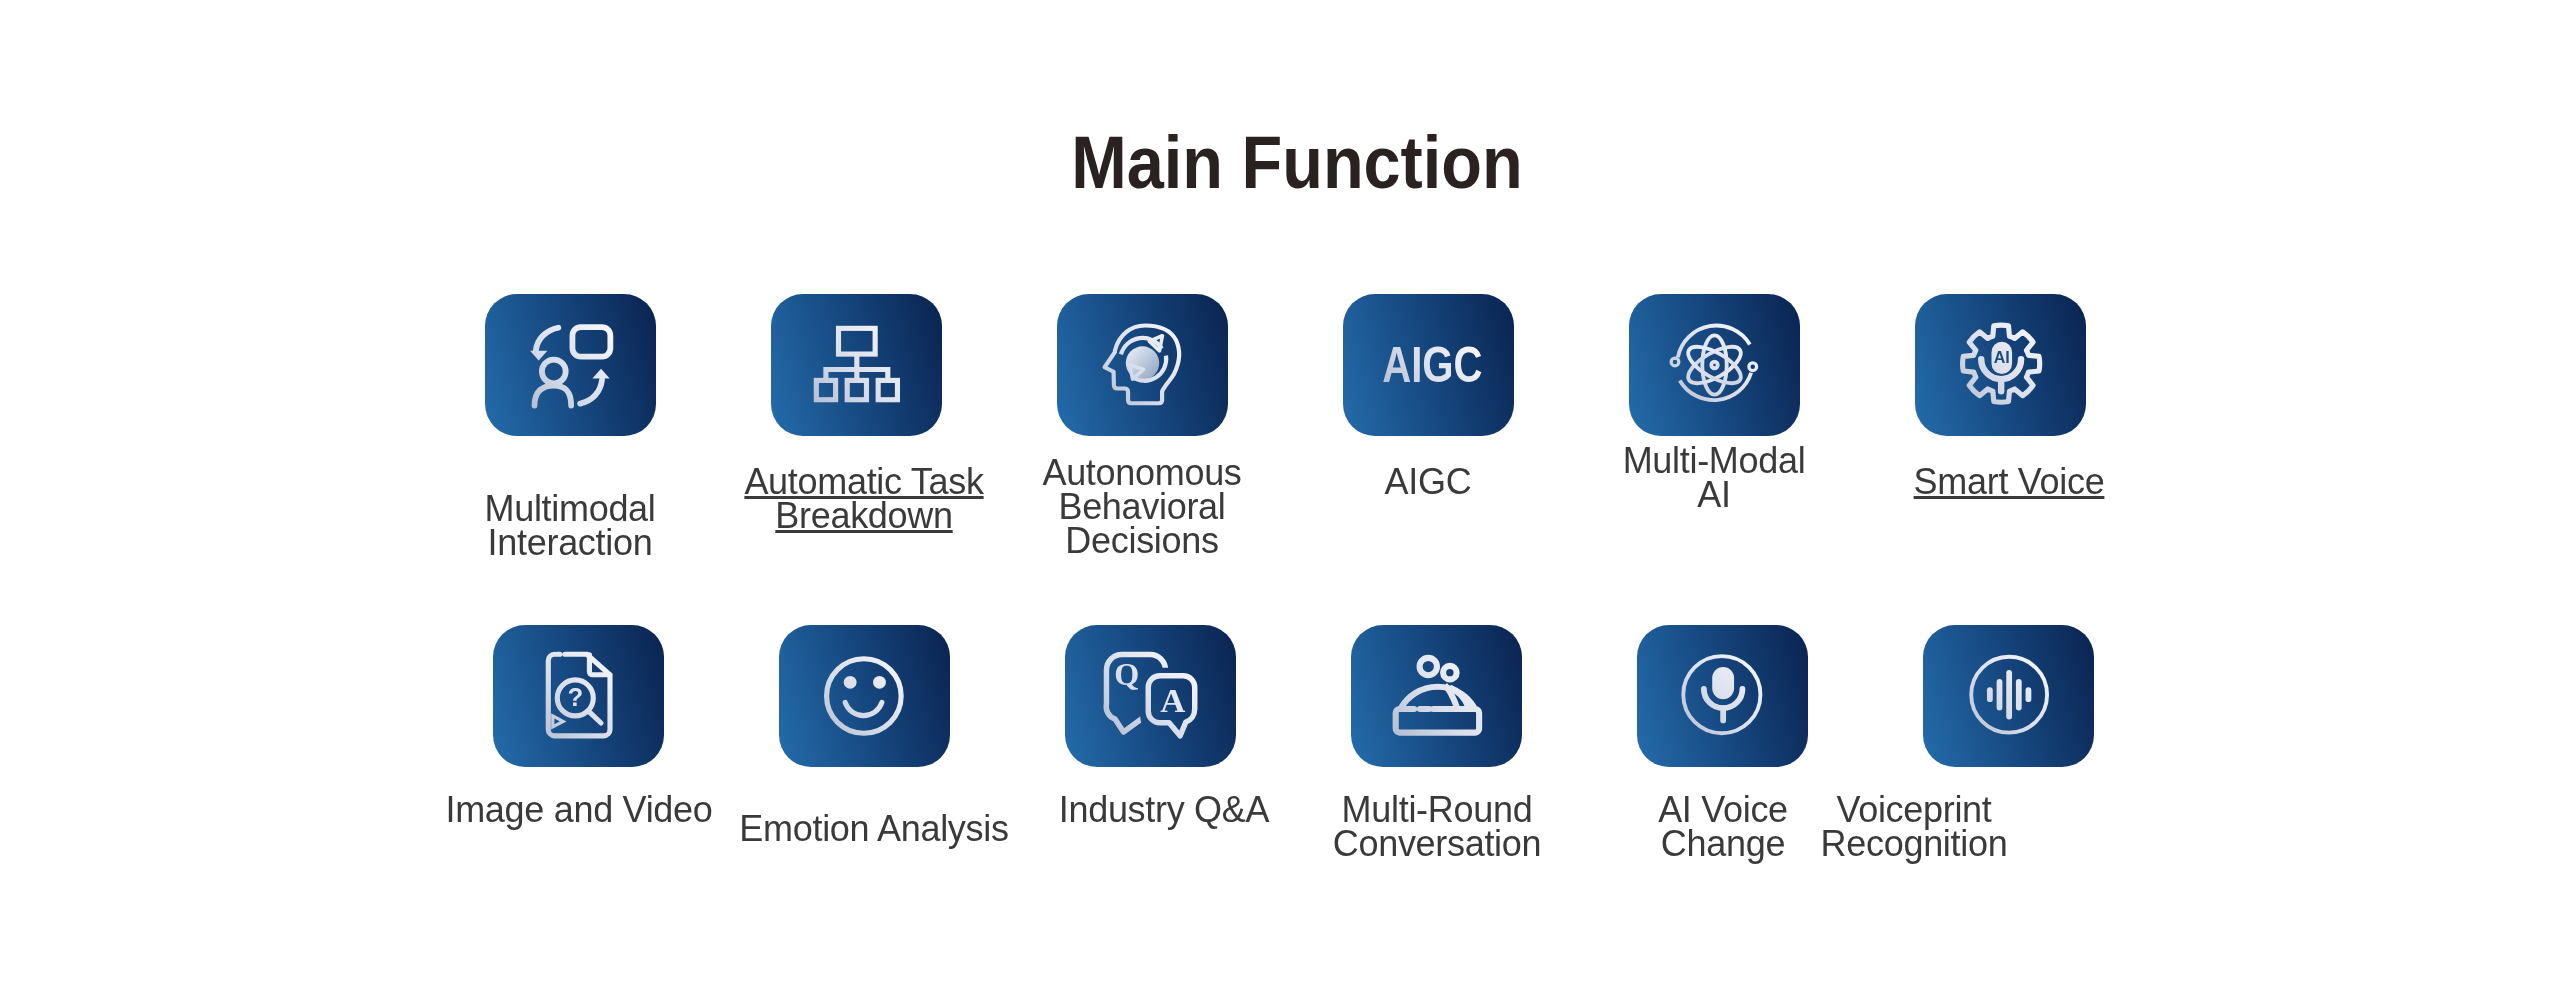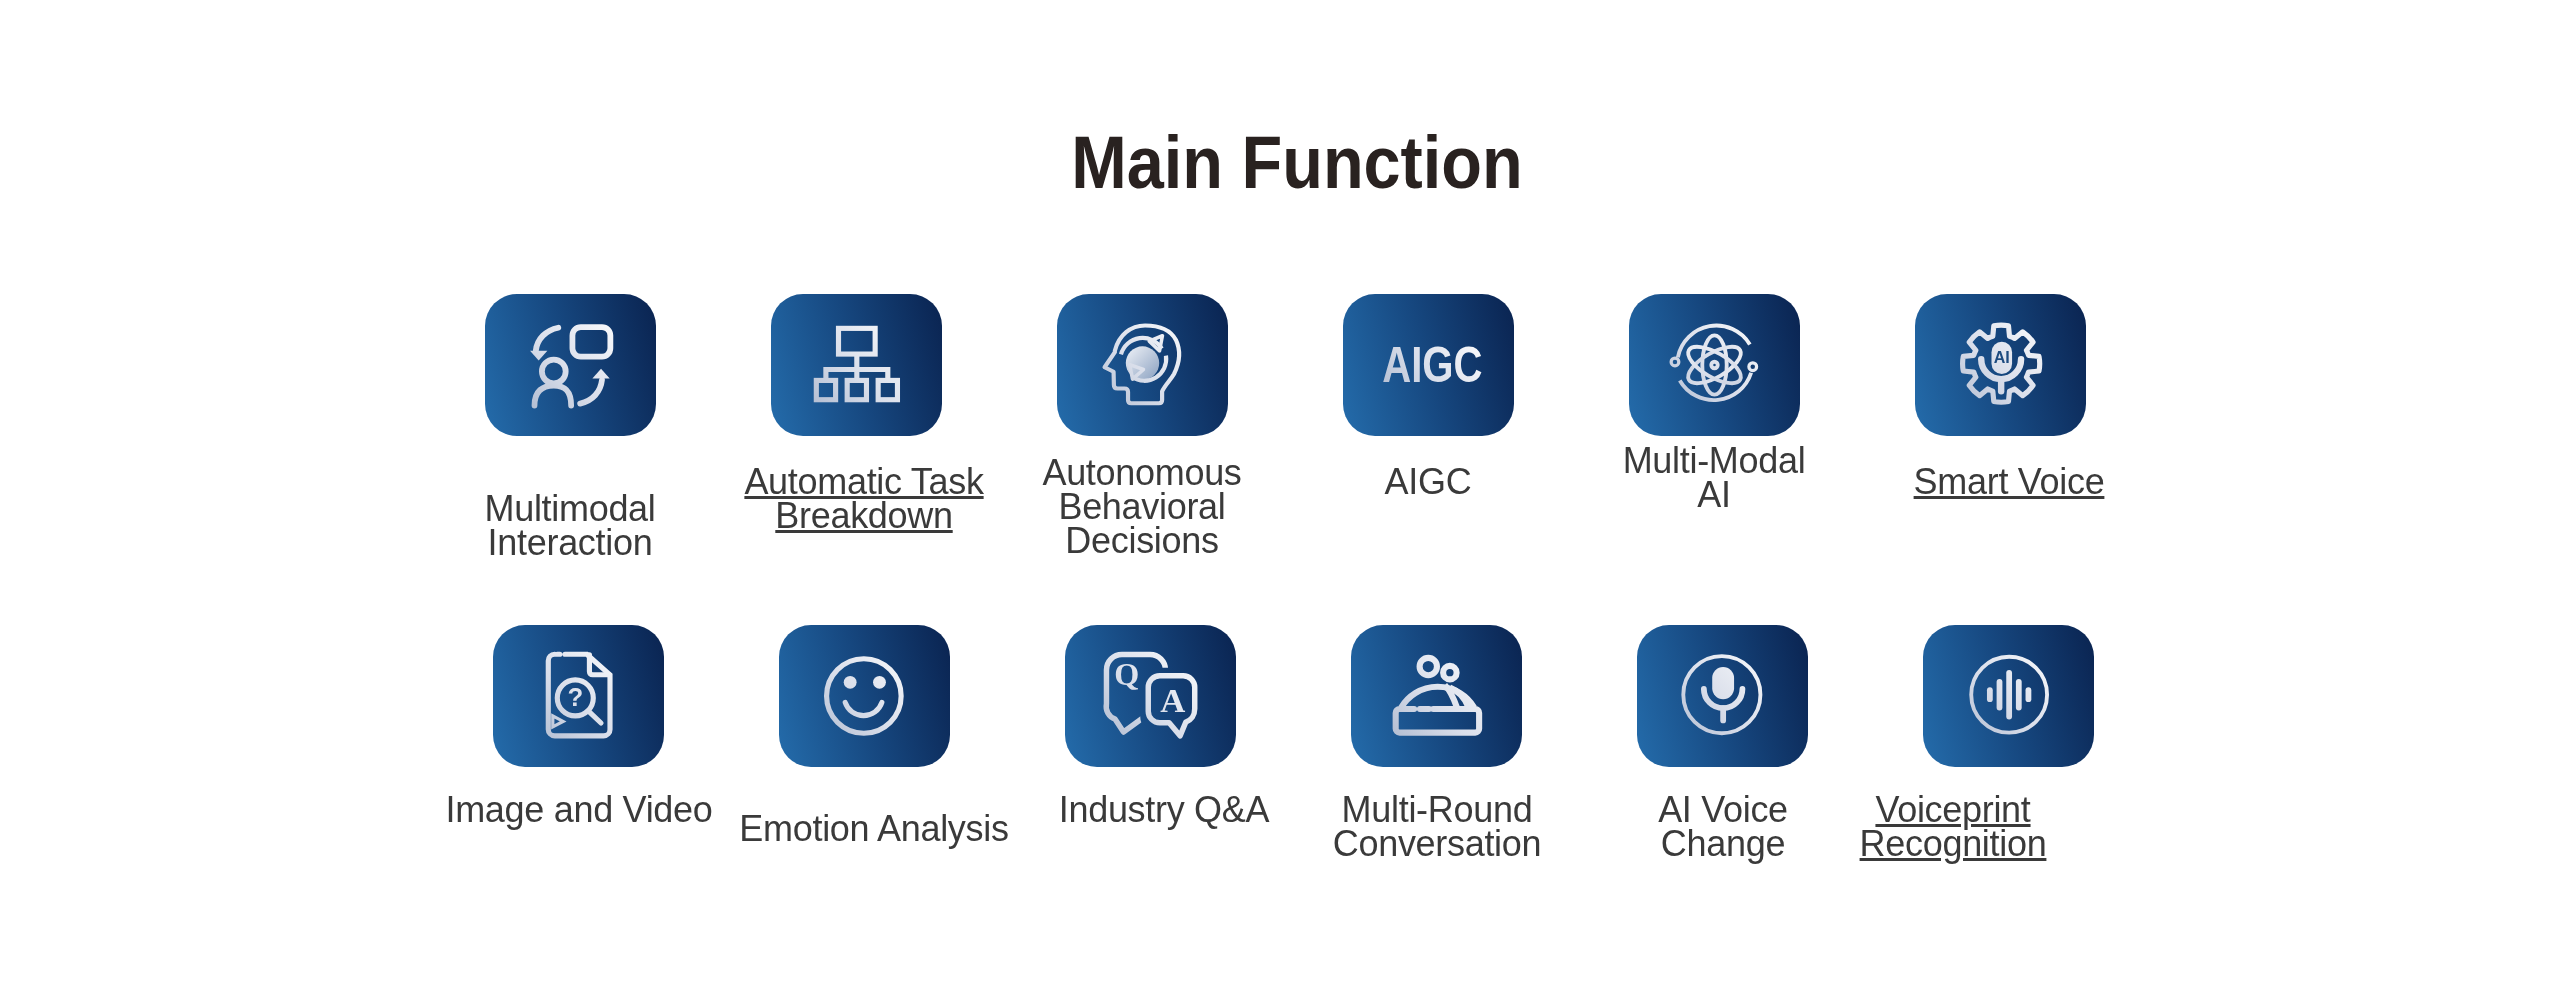--- a/index.html
+++ b/index.html
@@ -191,14 +191,14 @@
     <path d="M164,101 L164,115"></path>
   </g>
 </svg>
 </div>
 
 <div class="lab" style="left:431px;top:793px;">Image and Video</div>
 <div class="lab" style="left:726px;top:793px;margin-top:19px;">Emotion Analysis</div>
 <div class="lab" style="left:1016px;top:793px;">Industry Q&amp;A</div>
 <div class="lab" style="left:1289px;top:793px;">Multi-Round<br>Conversation</div>
 <div class="lab" style="left:1575px;top:793px;">AI Voice<br>Change</div>
-<div class="lab" style="left:1805px;top:793px;text-decoration:underline;">Voiceprint<br>Recognition</div>
+<div class="lab" style="left:1766px;top:793px;">Voiceprint<br>Recognition</div>
 
 
 </body></html>

